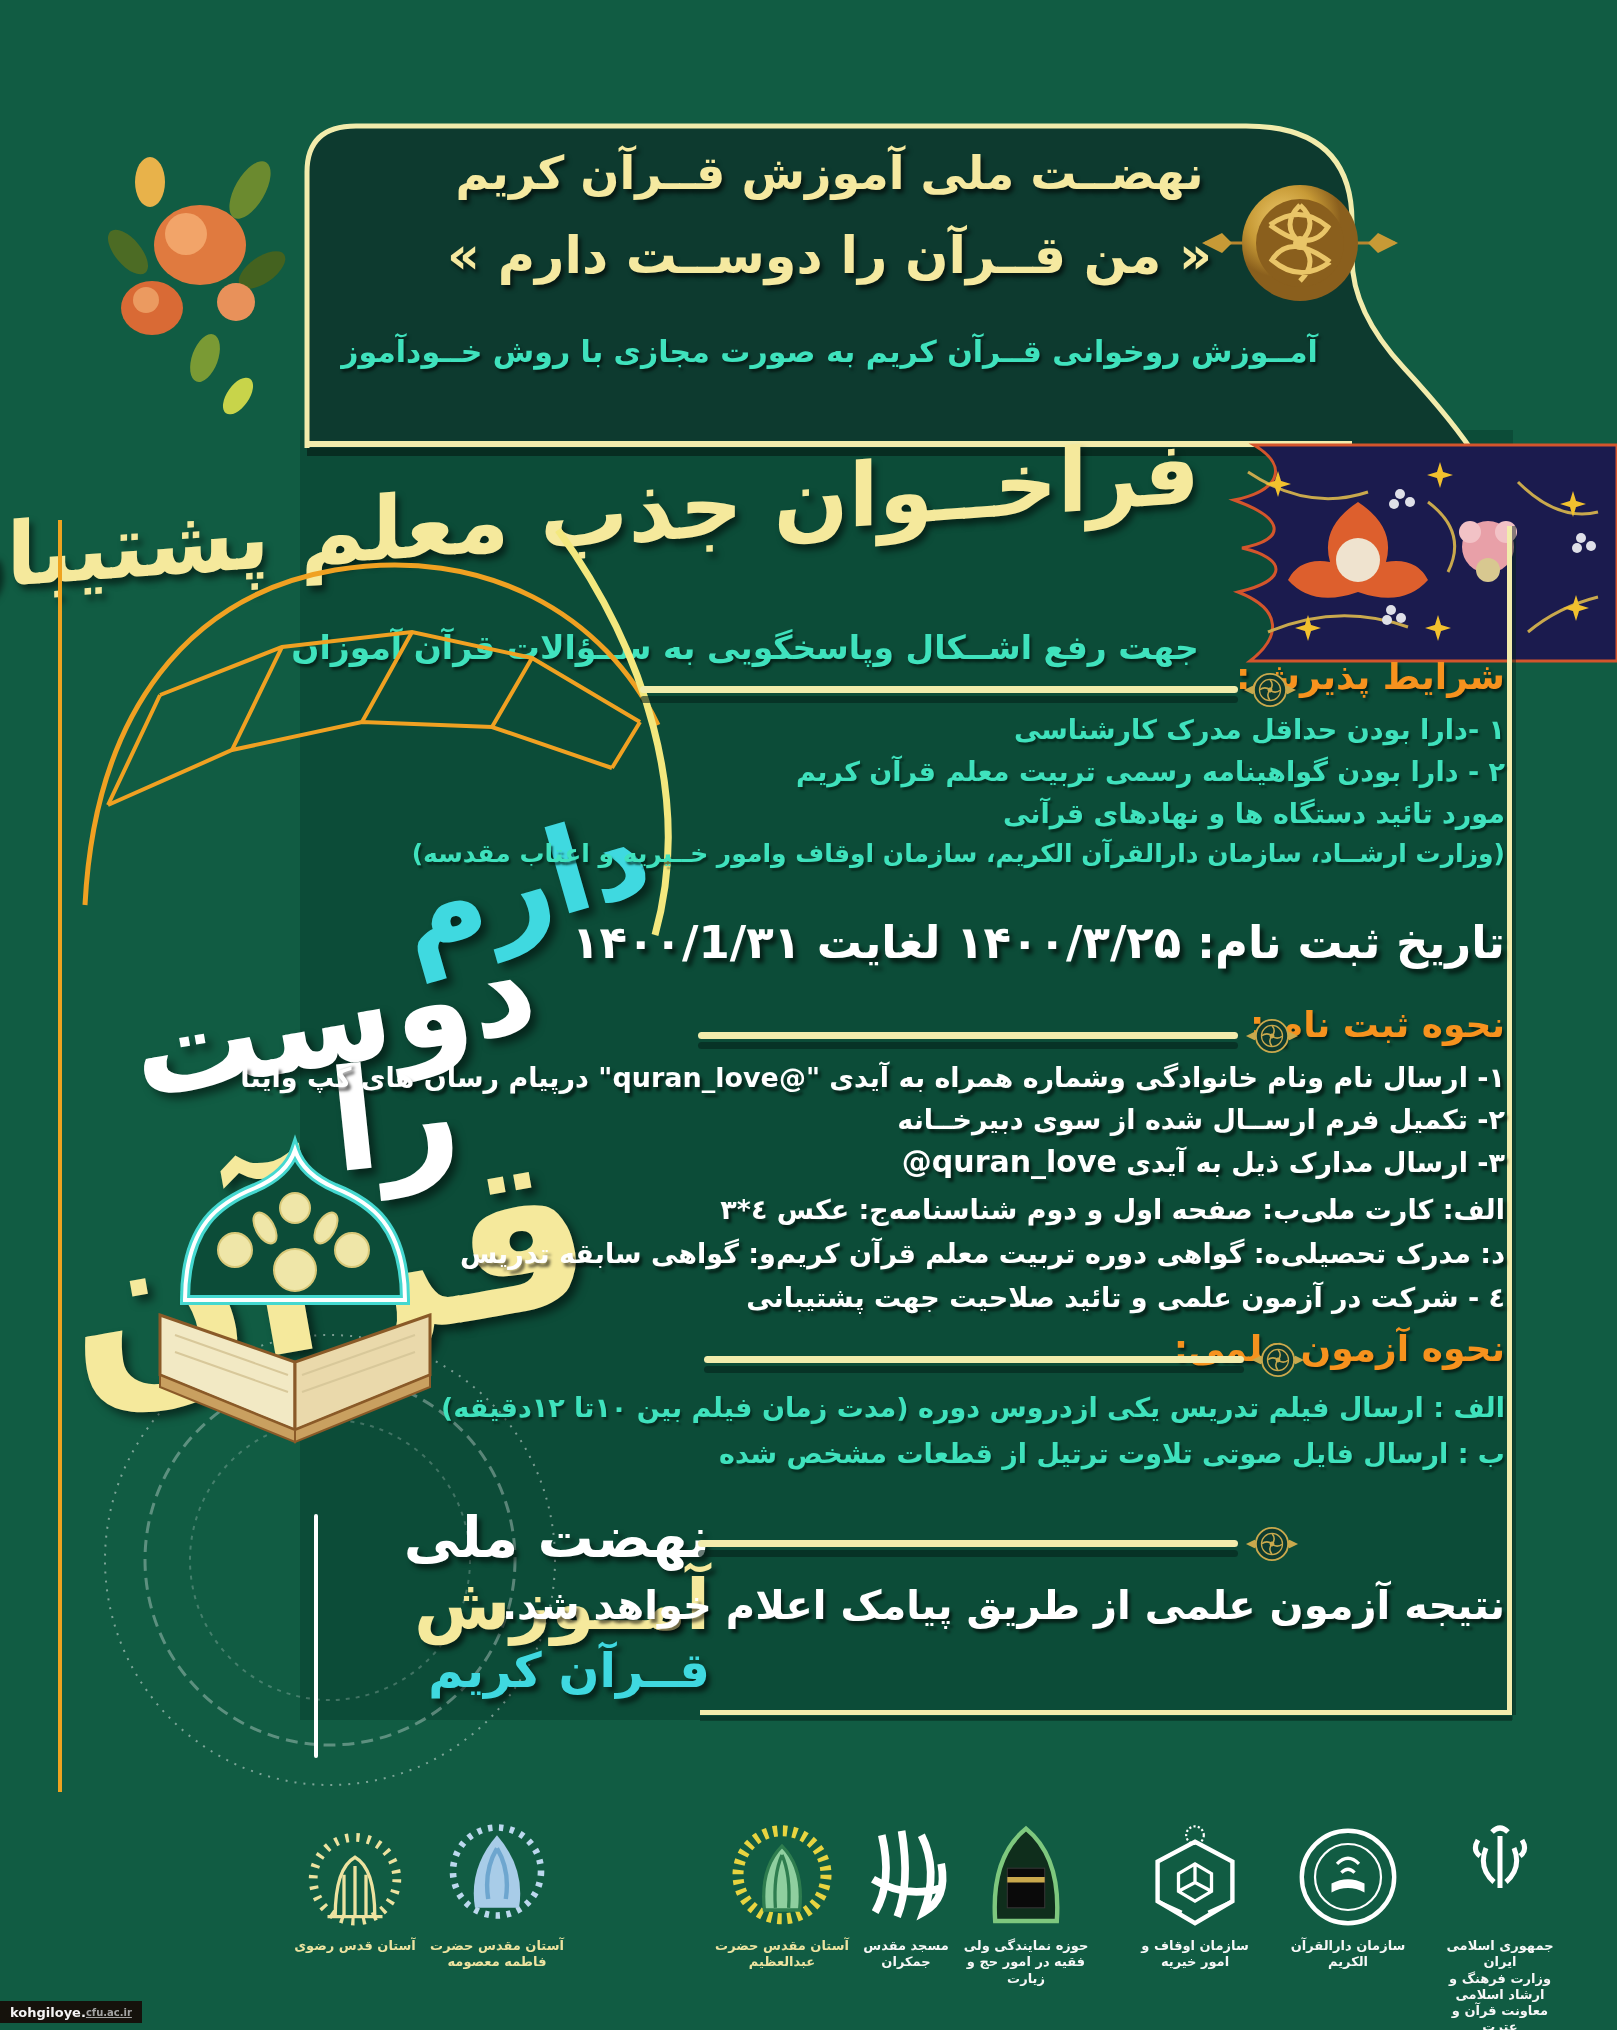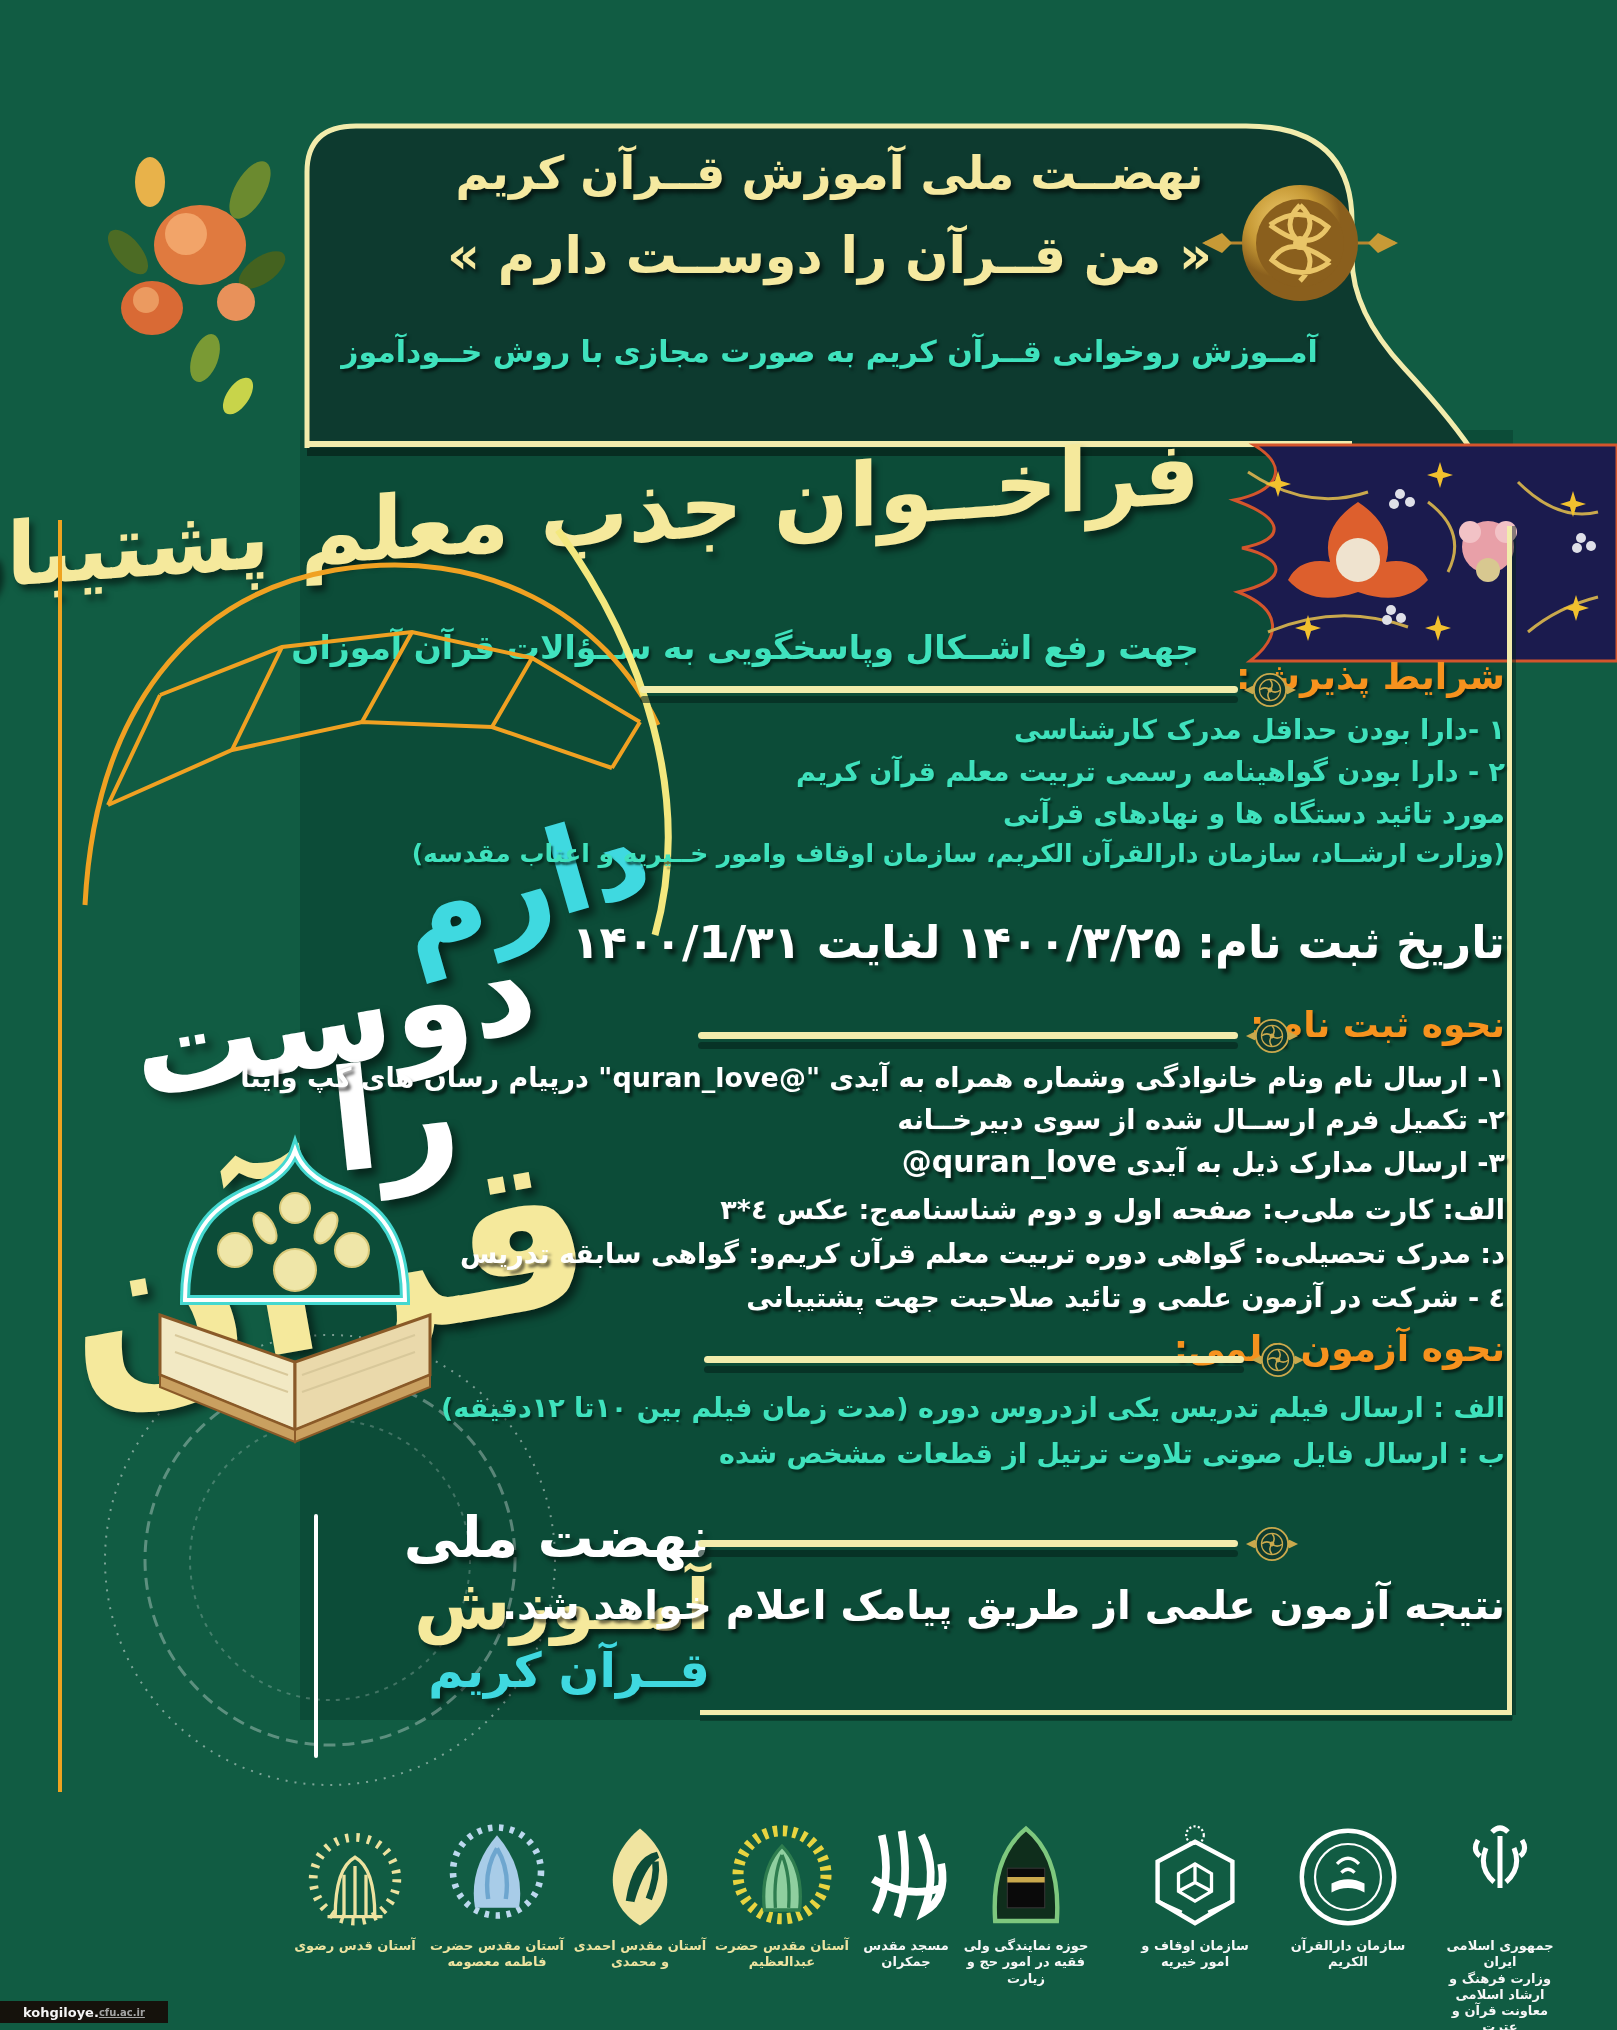--- a/index.html
+++ b/index.html
@@ -45,21 +45,21 @@
   .brand .b2{font-size:70px;font-weight:bold;color:#f5e99c;margin-top:-6px;text-shadow:4px 5px 5px rgba(0,0,0,.55);}
   .brand .b3{font-size:48px;font-weight:bold;color:#3fd9e0;margin-top:-4px;text-shadow:4px 5px 5px rgba(0,0,0,.55);}
   .brand-line{position:absolute;left:314px;top:1514px;width:4px;height:244px;background:#ffffff;border-radius:2px;}
   
   .logo{position:absolute;top:1812px;width:136px;text-align:center;}
   .logo .icon{height:120px;display:flex;align-items:flex-end;justify-content:center;}
   .logo-cap{font-size:13px;font-weight:bold;line-height:1.25;white-space:pre-line;direction:rtl;margin-top:6px;}
   .cap-cream{color:#ede3a0;}
   .cap-white{color:#f7f7f7;}
   
-  .watermark{position:absolute;left:0;top:2001px;height:22px;padding:0 23px;background:#15120c;display:flex;align-items:center;direction:ltr;}
+  .watermark{position:absolute;left:0;top:2001px;height:22px;padding:0 10px;background:#15120c;display:flex;align-items:center;direction:ltr;}
   .watermark .wm1{color:#f5f5f5;font-size:13px;font-weight:bold;}
   .watermark .wm2{color:#a3a3a3;font-size:10px;font-weight:bold;text-decoration:underline;}
 </style>
 </head>
 <body>
 
 <svg width="0" height="0" style="position:absolute">
   <defs>
     <g id="rosette">
       <path d="M-42,0 L-28,-7 L-22,0 L-28,7 Z M42,0 L28,-7 L22,0 L28,7 Z" fill="#c9a94d"></path>
@@ -260,29 +260,20 @@
     <div class="icon">
       <svg width="110" height="110" viewBox="0 0 100 100">
         <circle cx="50" cy="45" r="40" fill="none" stroke="#bcd8ee" stroke-width="6" stroke-dasharray="4 6"></circle>
         <path d="M50,12 Q76,42 70,78 L30,78 Q24,42 50,12 Z" fill="#a8cce8"></path>
         <path d="M50,24 Q62,44 58,70 M50,24 Q38,44 42,70" fill="none" stroke="#6ea6cf" stroke-width="4"></path>
       </svg>
     </div>
     <div class="logo-cap cap-cream">آستان مقدس حضرت فاطمه معصومه</div>
   </div>
 
-  <div class="logo" style="left:572px">
-    <div class="icon">
-      <svg width="110" height="110" viewBox="0 0 100 100">
-        <path d="M50,6 C82,32 84,74 50,94 C16,74 18,32 50,6 Z" fill="#f0e4a0"></path>
-        <path d="M42,72 q10,-34 24,-42 q-20,4 -26,42 M58,70 q8,-20 6,-34" fill="none" stroke="#0d4c38" stroke-width="6"></path>
-      </svg>
-    </div>
-    <div class="logo-cap cap-cream">آستان مقدس احمدی و محمدی</div>
-  </div>
 
   <div class="logo" style="left:714px">
     <div class="icon">
       <svg width="110" height="110" viewBox="0 0 100 100">
         <circle cx="50" cy="48" r="40" fill="none" stroke="#e8d440" stroke-width="10" stroke-dasharray="4 5"></circle>
         <path d="M50,22 Q70,42 66,80 L34,80 Q30,42 50,22 Z" fill="#8fcf9f" stroke="#2e7d4f" stroke-width="3"></path>
         <path d="M50,30 Q58,48 56,78 M50,30 Q42,48 44,78" fill="none" stroke="#2e7d4f" stroke-width="3"></path>
       </svg>
     </div>
     <div class="logo-cap cap-cream">آستان مقدس حضرت عبدالعظیم</div>

